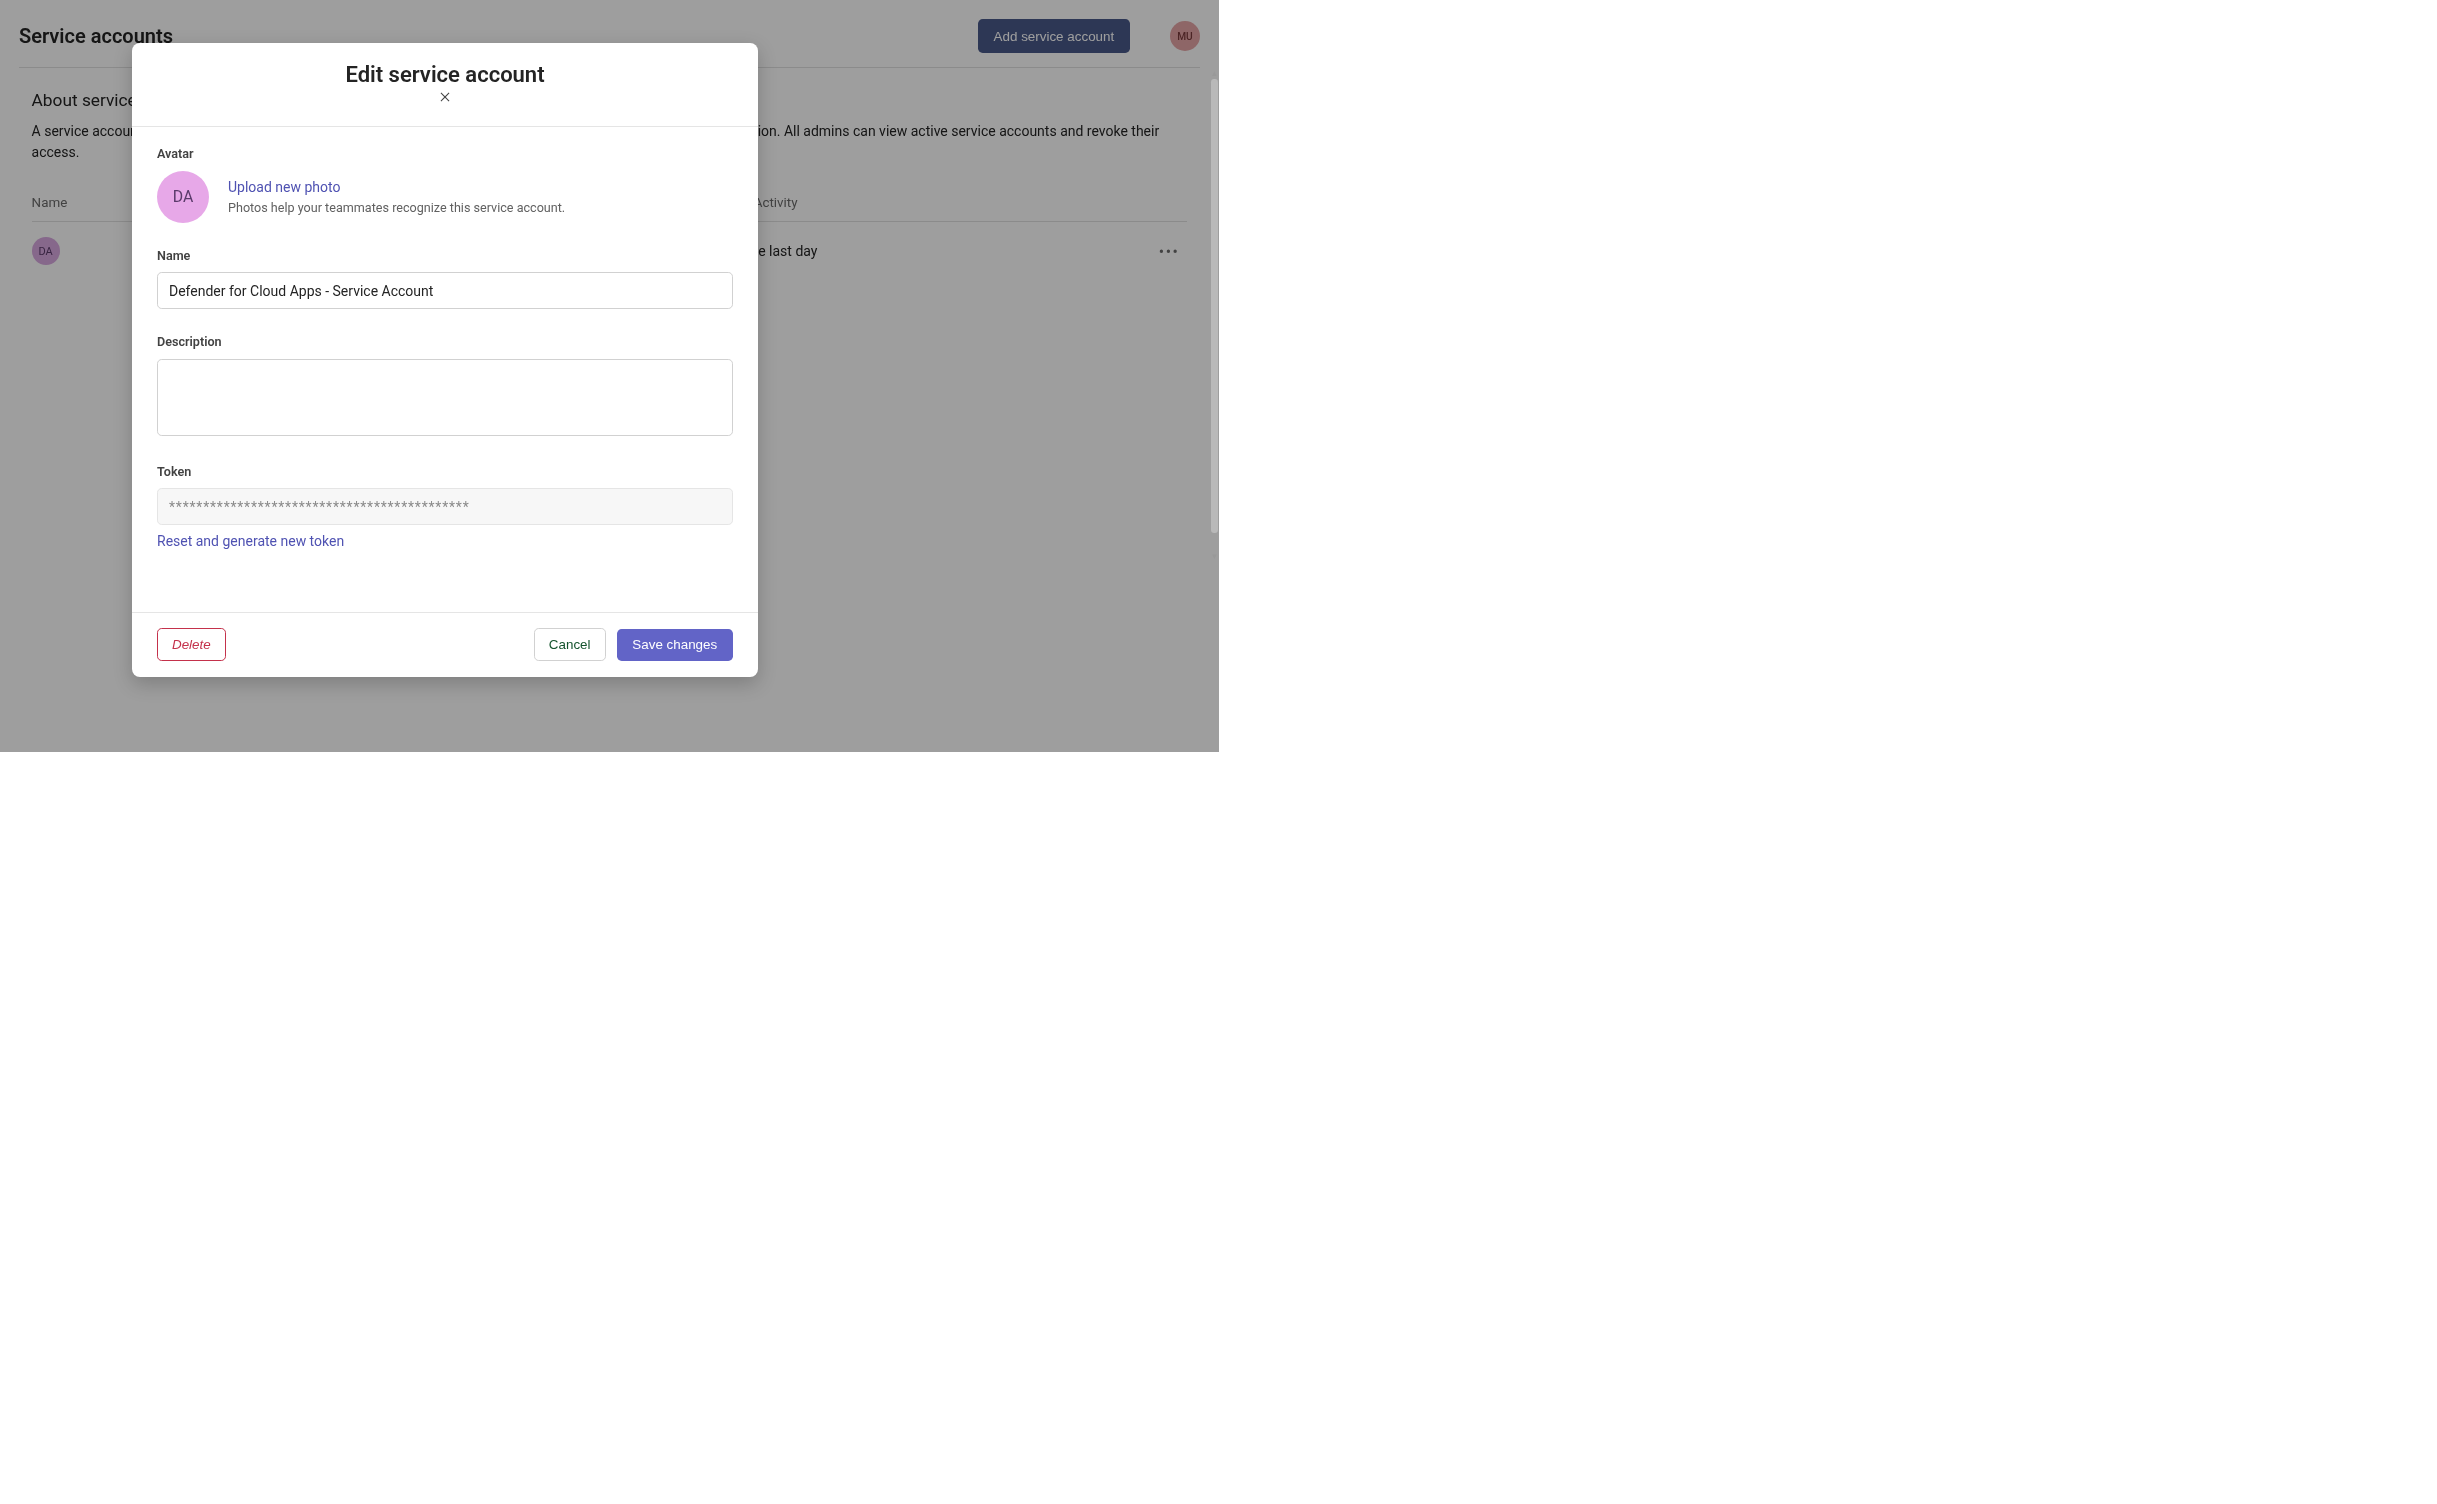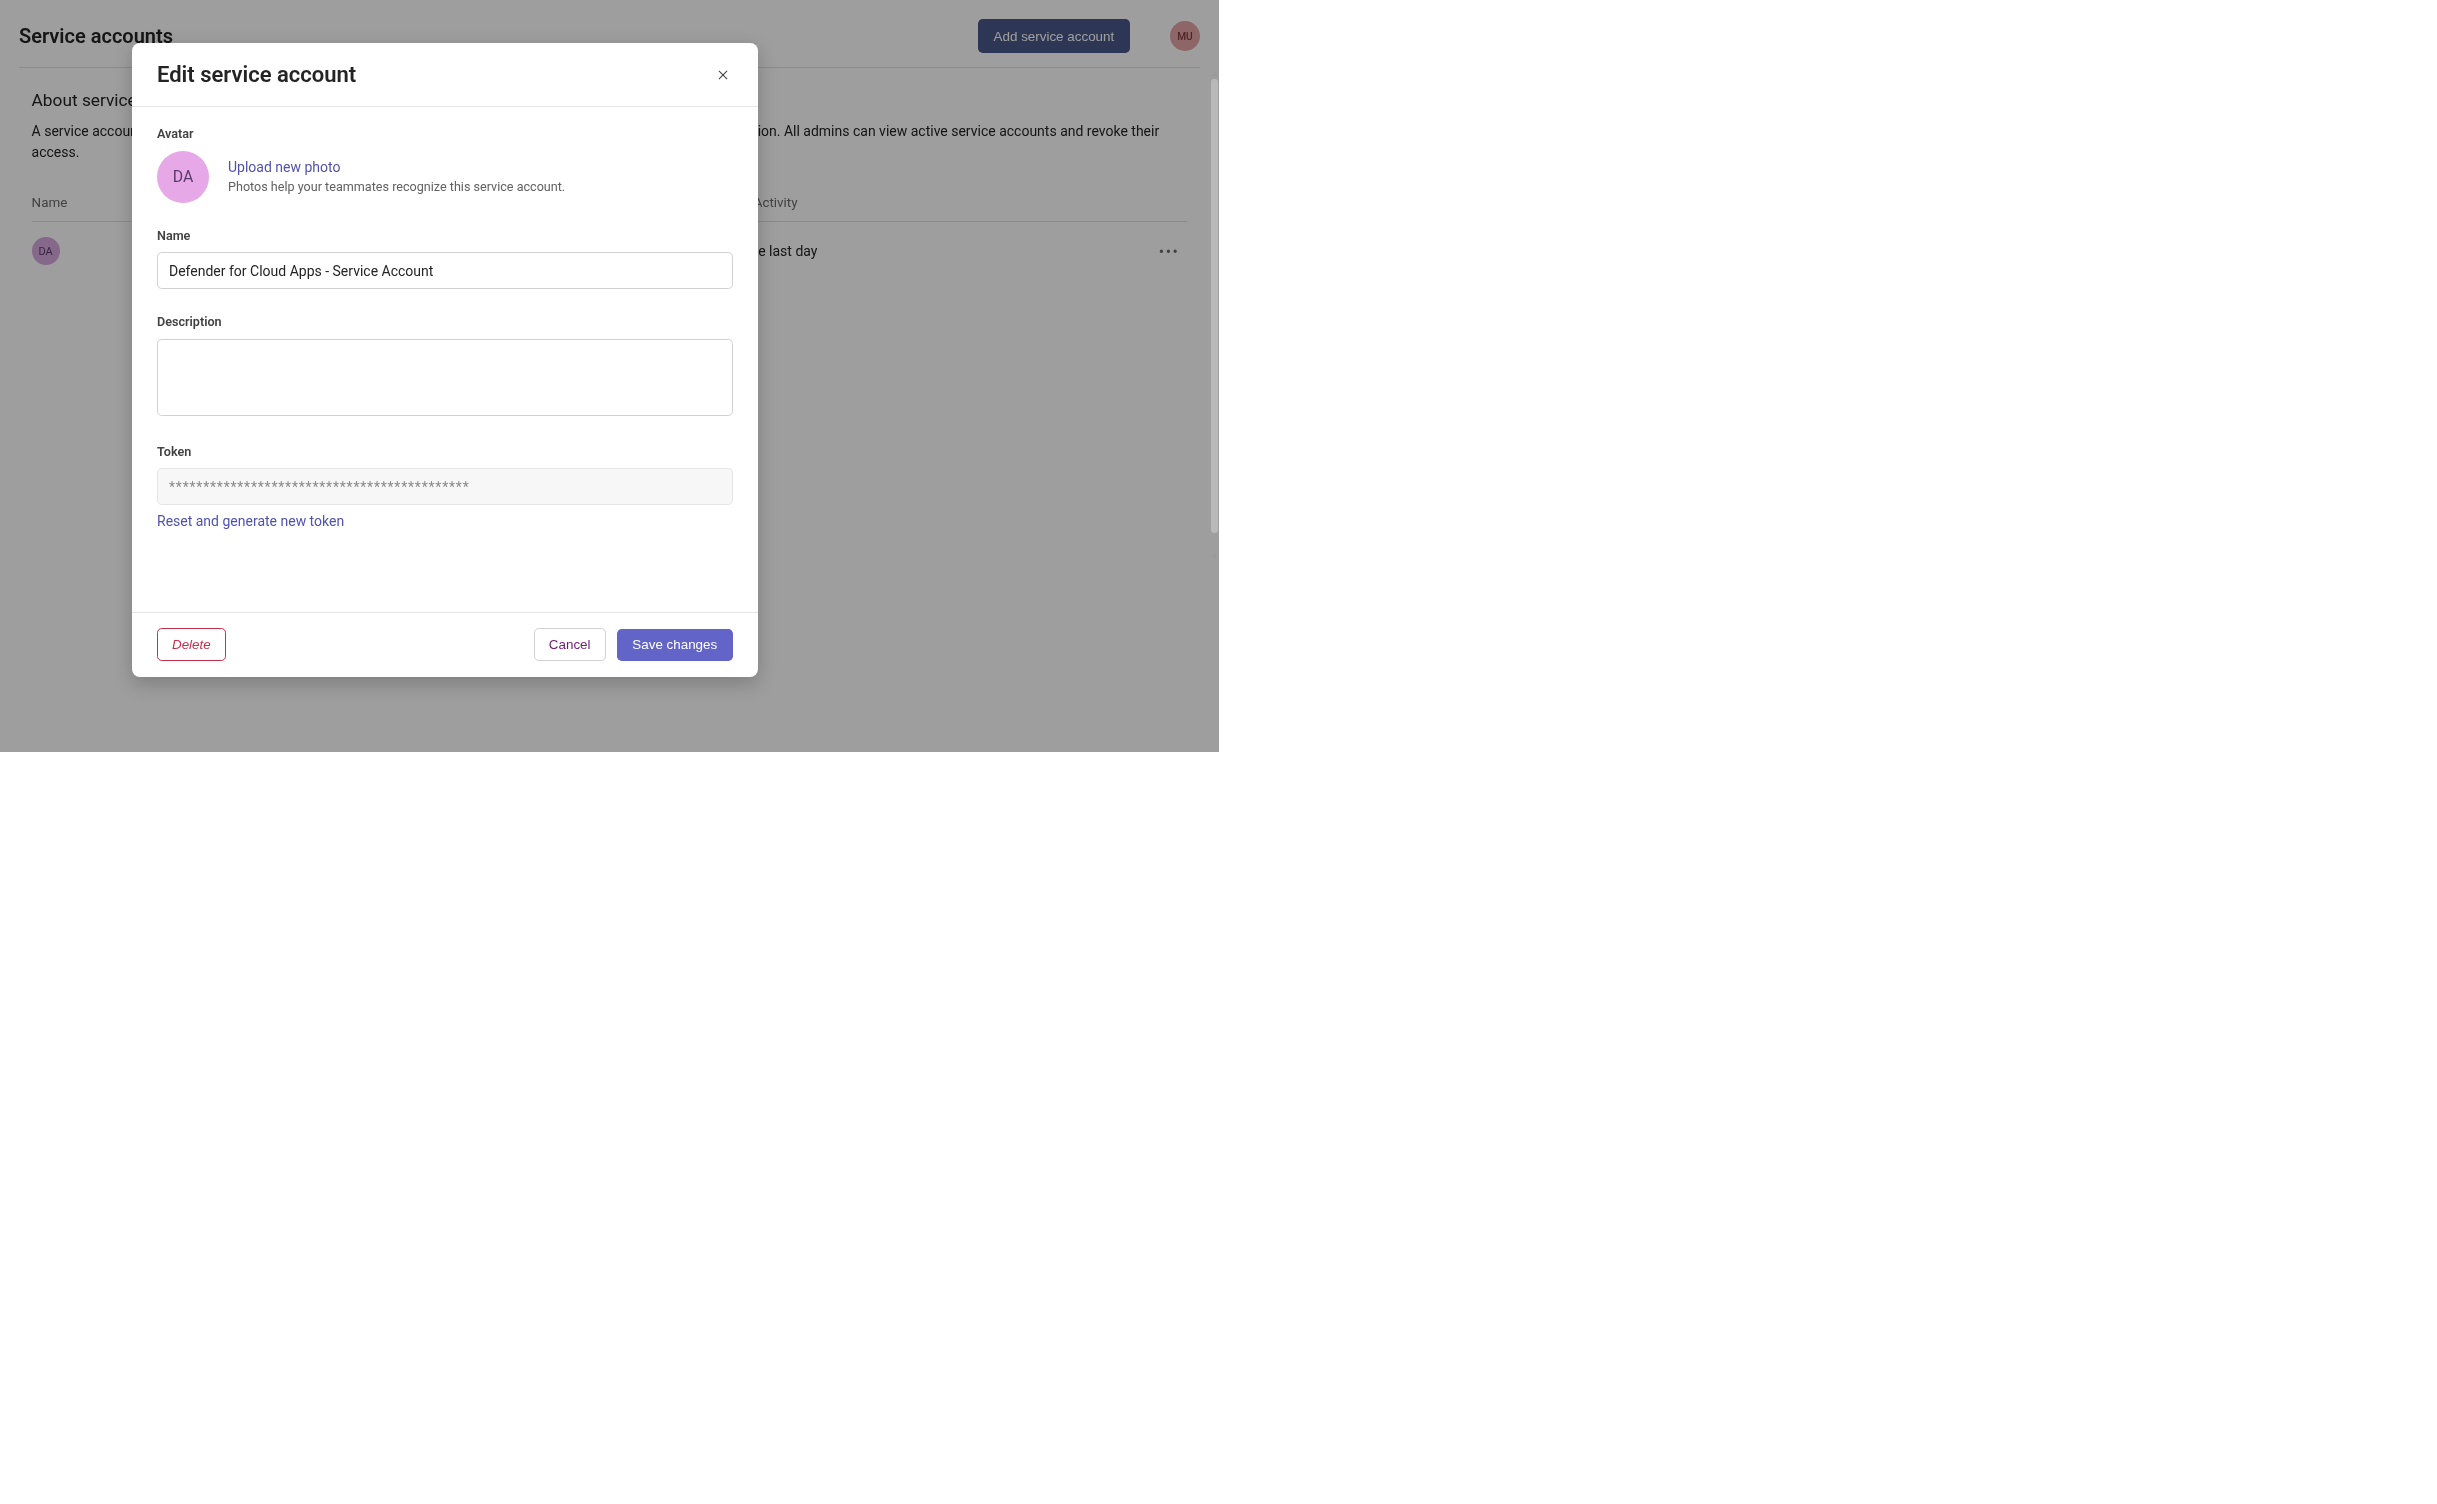--- a/index.html
+++ b/index.html
@@ -167,20 +167,21 @@
       display: flex;
       flex-direction: column;
     }
     
     .modal-header {
       display: flex;
       align-items: center;
       justify-content: space-between;
       padding: 19px 25px 19px 25px;
       border-bottom: 0.8px solid #e5e5e5;
+      flex-direction: column;
     }
     
     .modal-title {
       font-size: 22px;
       font-weight: 600;
       color: #242424;
     }
     
     .close-btn {
       background: none;
@@ -329,21 +330,21 @@
       cursor: pointer;
       font-style: italic;
     }
     
     .footer-spacer {
       flex: 1;
     }
     
     .cancel-btn {
       background: #ffffff;
-      color: #701a75;
+      color: #14532d;
       border: 0.8px solid #d1d1d1;
       border-radius: 4.7px;
       padding: 7.9px 14px;
       font-size: 13.4px;
       cursor: pointer;
       margin-right: 11px;
     }
     
     .save-btn {
       background: #6264c7;

